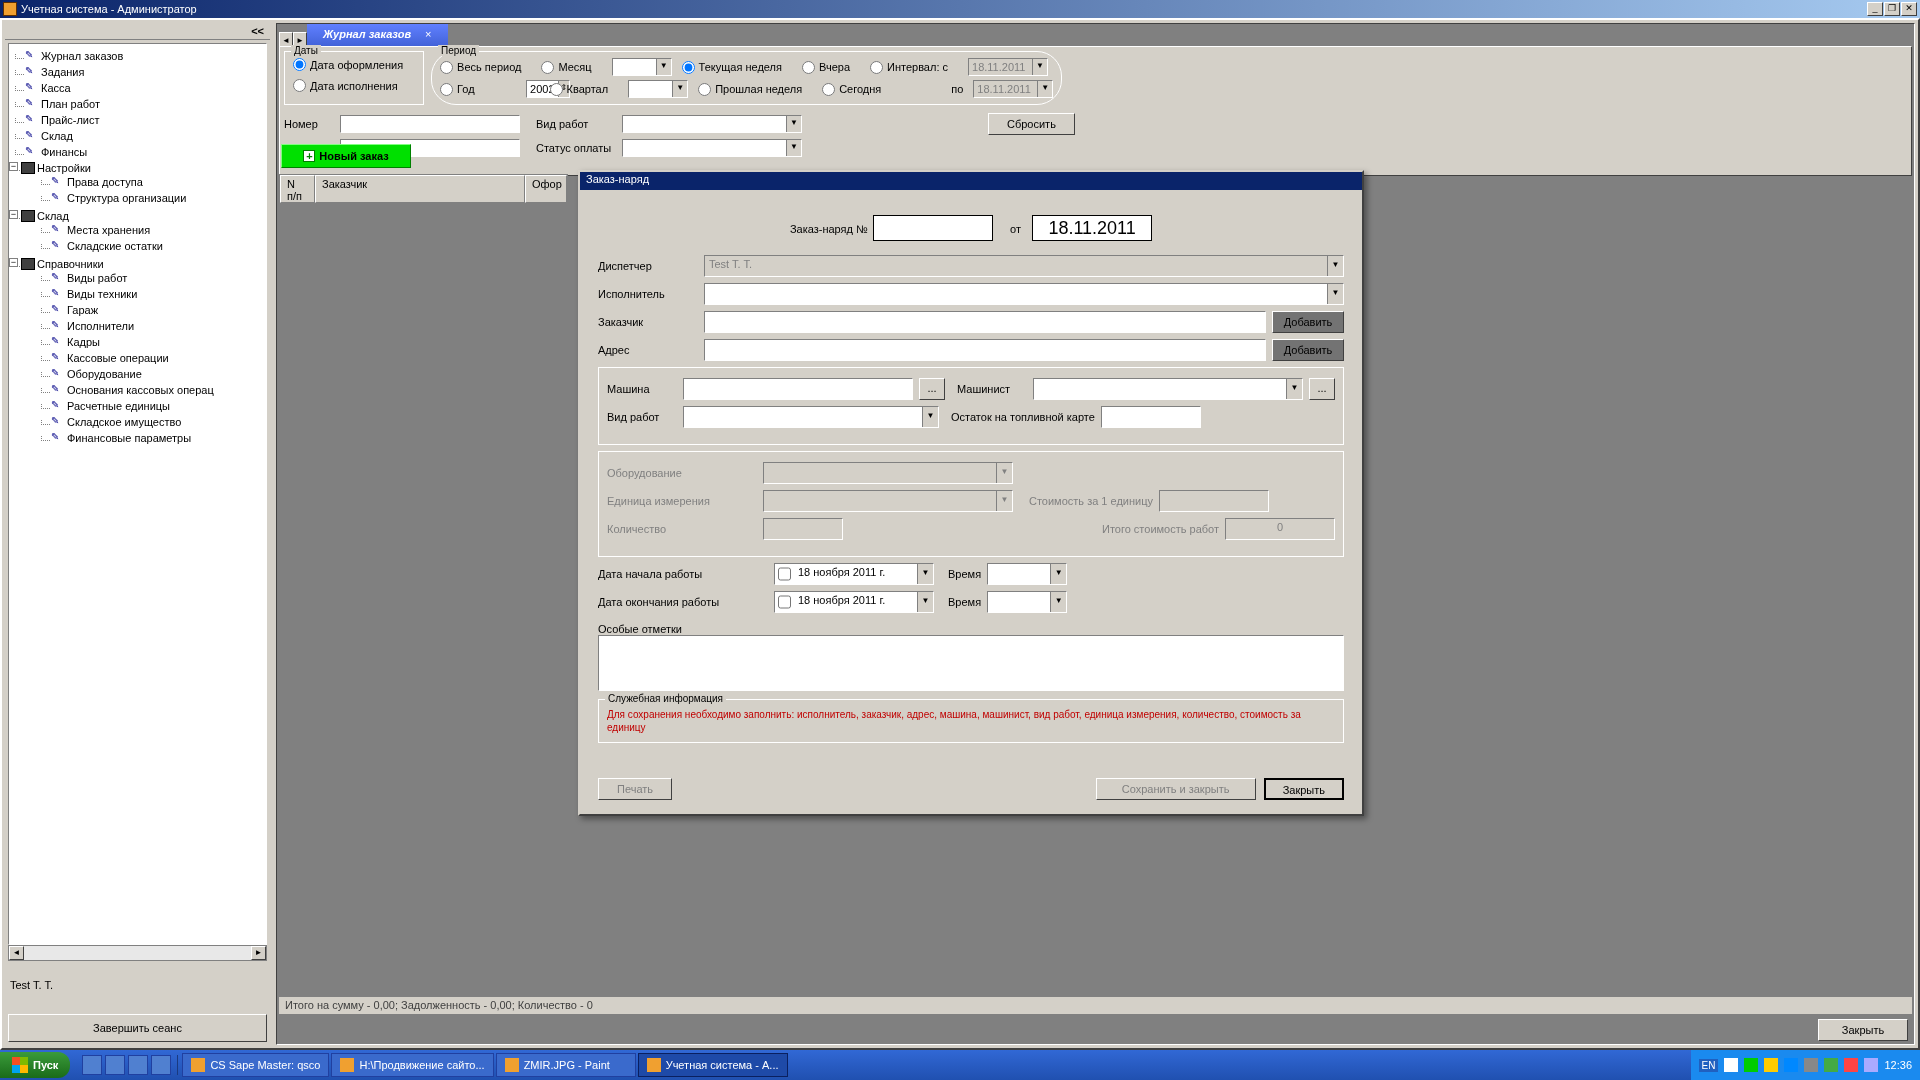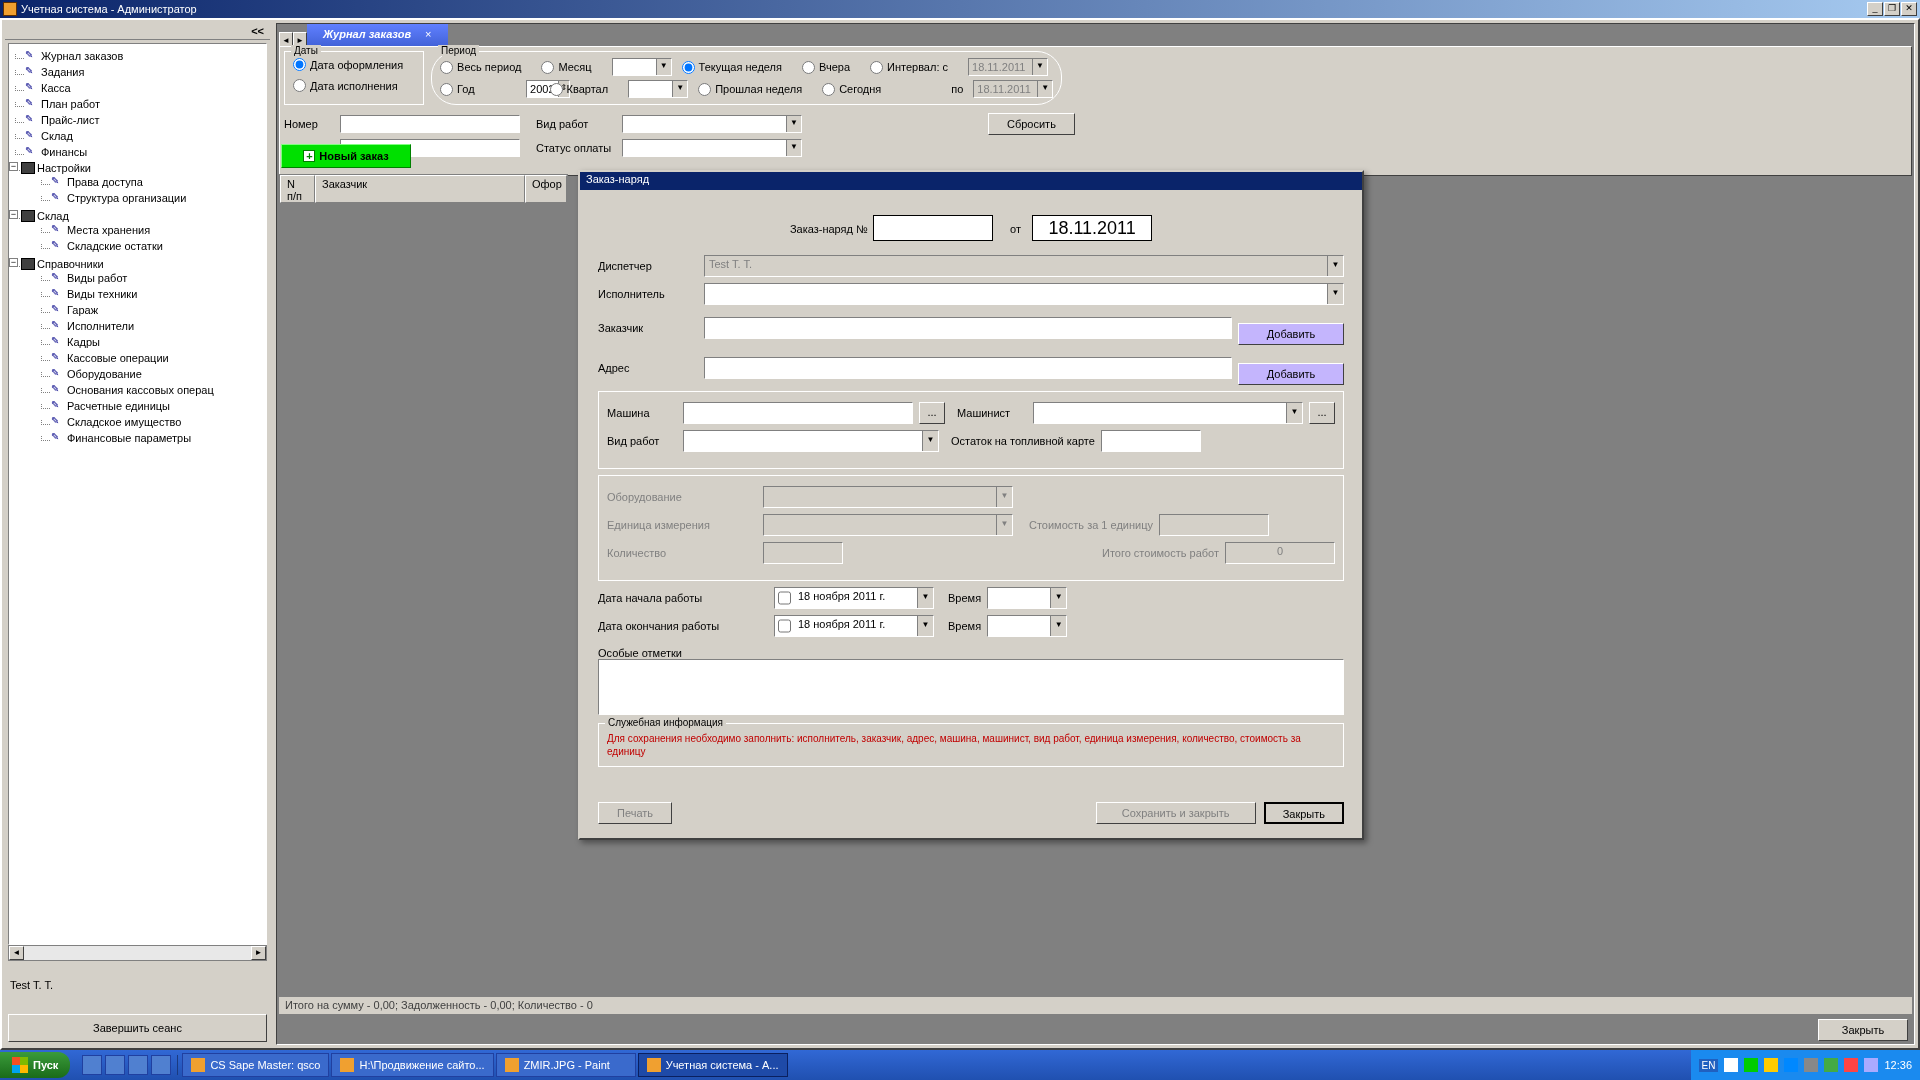--- a/index.html
+++ b/index.html
@@ -69,21 +69,21 @@
 .ordhead{ text-align:center; font-size:20px; margin-bottom:14px;}
 .ordhead .box{ display:inline-block; border:1px solid #000; background:#fff; min-width:120px; height:26px; vertical-align:middle; padding:0 8px; line-height:24px; font-size:18px;}
 .frow{ display:flex; align-items:center; margin-bottom:6px; gap:6px;}
 .flbl{ width:100px; flex-shrink:0;}
 .flbl.w140{ width:150px;}
 .finput{ flex:1; height:22px; background:#fff; border:1px solid; border-color:#808080 #fff #fff #808080; display:flex;}
 .finput.dis{ background:#d4d0c8;}
 .finput .arr{ width:16px; background:#d4d0c8; border-left:1px solid #808080; text-align:center; line-height:18px; font-size:8px;}
 .finput .val{flex:1; padding:2px 4px; color:#808080;}
 .sbtn2{ width:26px; height:22px; background:#d4d0c8; border:1px solid; border-color:#fff #404040 #404040 #fff; text-align:center; line-height:18px;}
-.addbtn{ width:106px; height:22px; background:#c4b5fd; border:1px solid; border-color:#fff #404040 #404040 #fff; text-align:center; line-height:20px;margin-top:12px;}
+.addbtn{ width:72px; height:22px; background:#737373; border:1px solid; border-color:#fff #404040 #404040 #fff; text-align:center; line-height:20px;}
 .grpbox{ border:1px groove #fff; padding:10px 8px; margin:6px 0;}
 .grpbox.dis *{ color:#808080;}
 .textarea{ width:100%; height:56px; background:#fff; border:1px solid; border-color:#808080 #fff #fff #808080;}
 .srvinfo{ border:1px groove #fff; padding:8px; margin-top:8px; position:relative;}
 .srvinfo .legend{position:absolute; top:-7px; left:6px; background:#d4d0c8; padding:0 3px; font-size:10px;}
 .errtxt{ color:#c00000; font-size:10px; line-height:13px;}
 .mfooter{ display:flex; justify-content:space-between; padding:10px 18px 14px 18px;}
 .mfooter .btn.dis{ color:#808080;}
 
 

